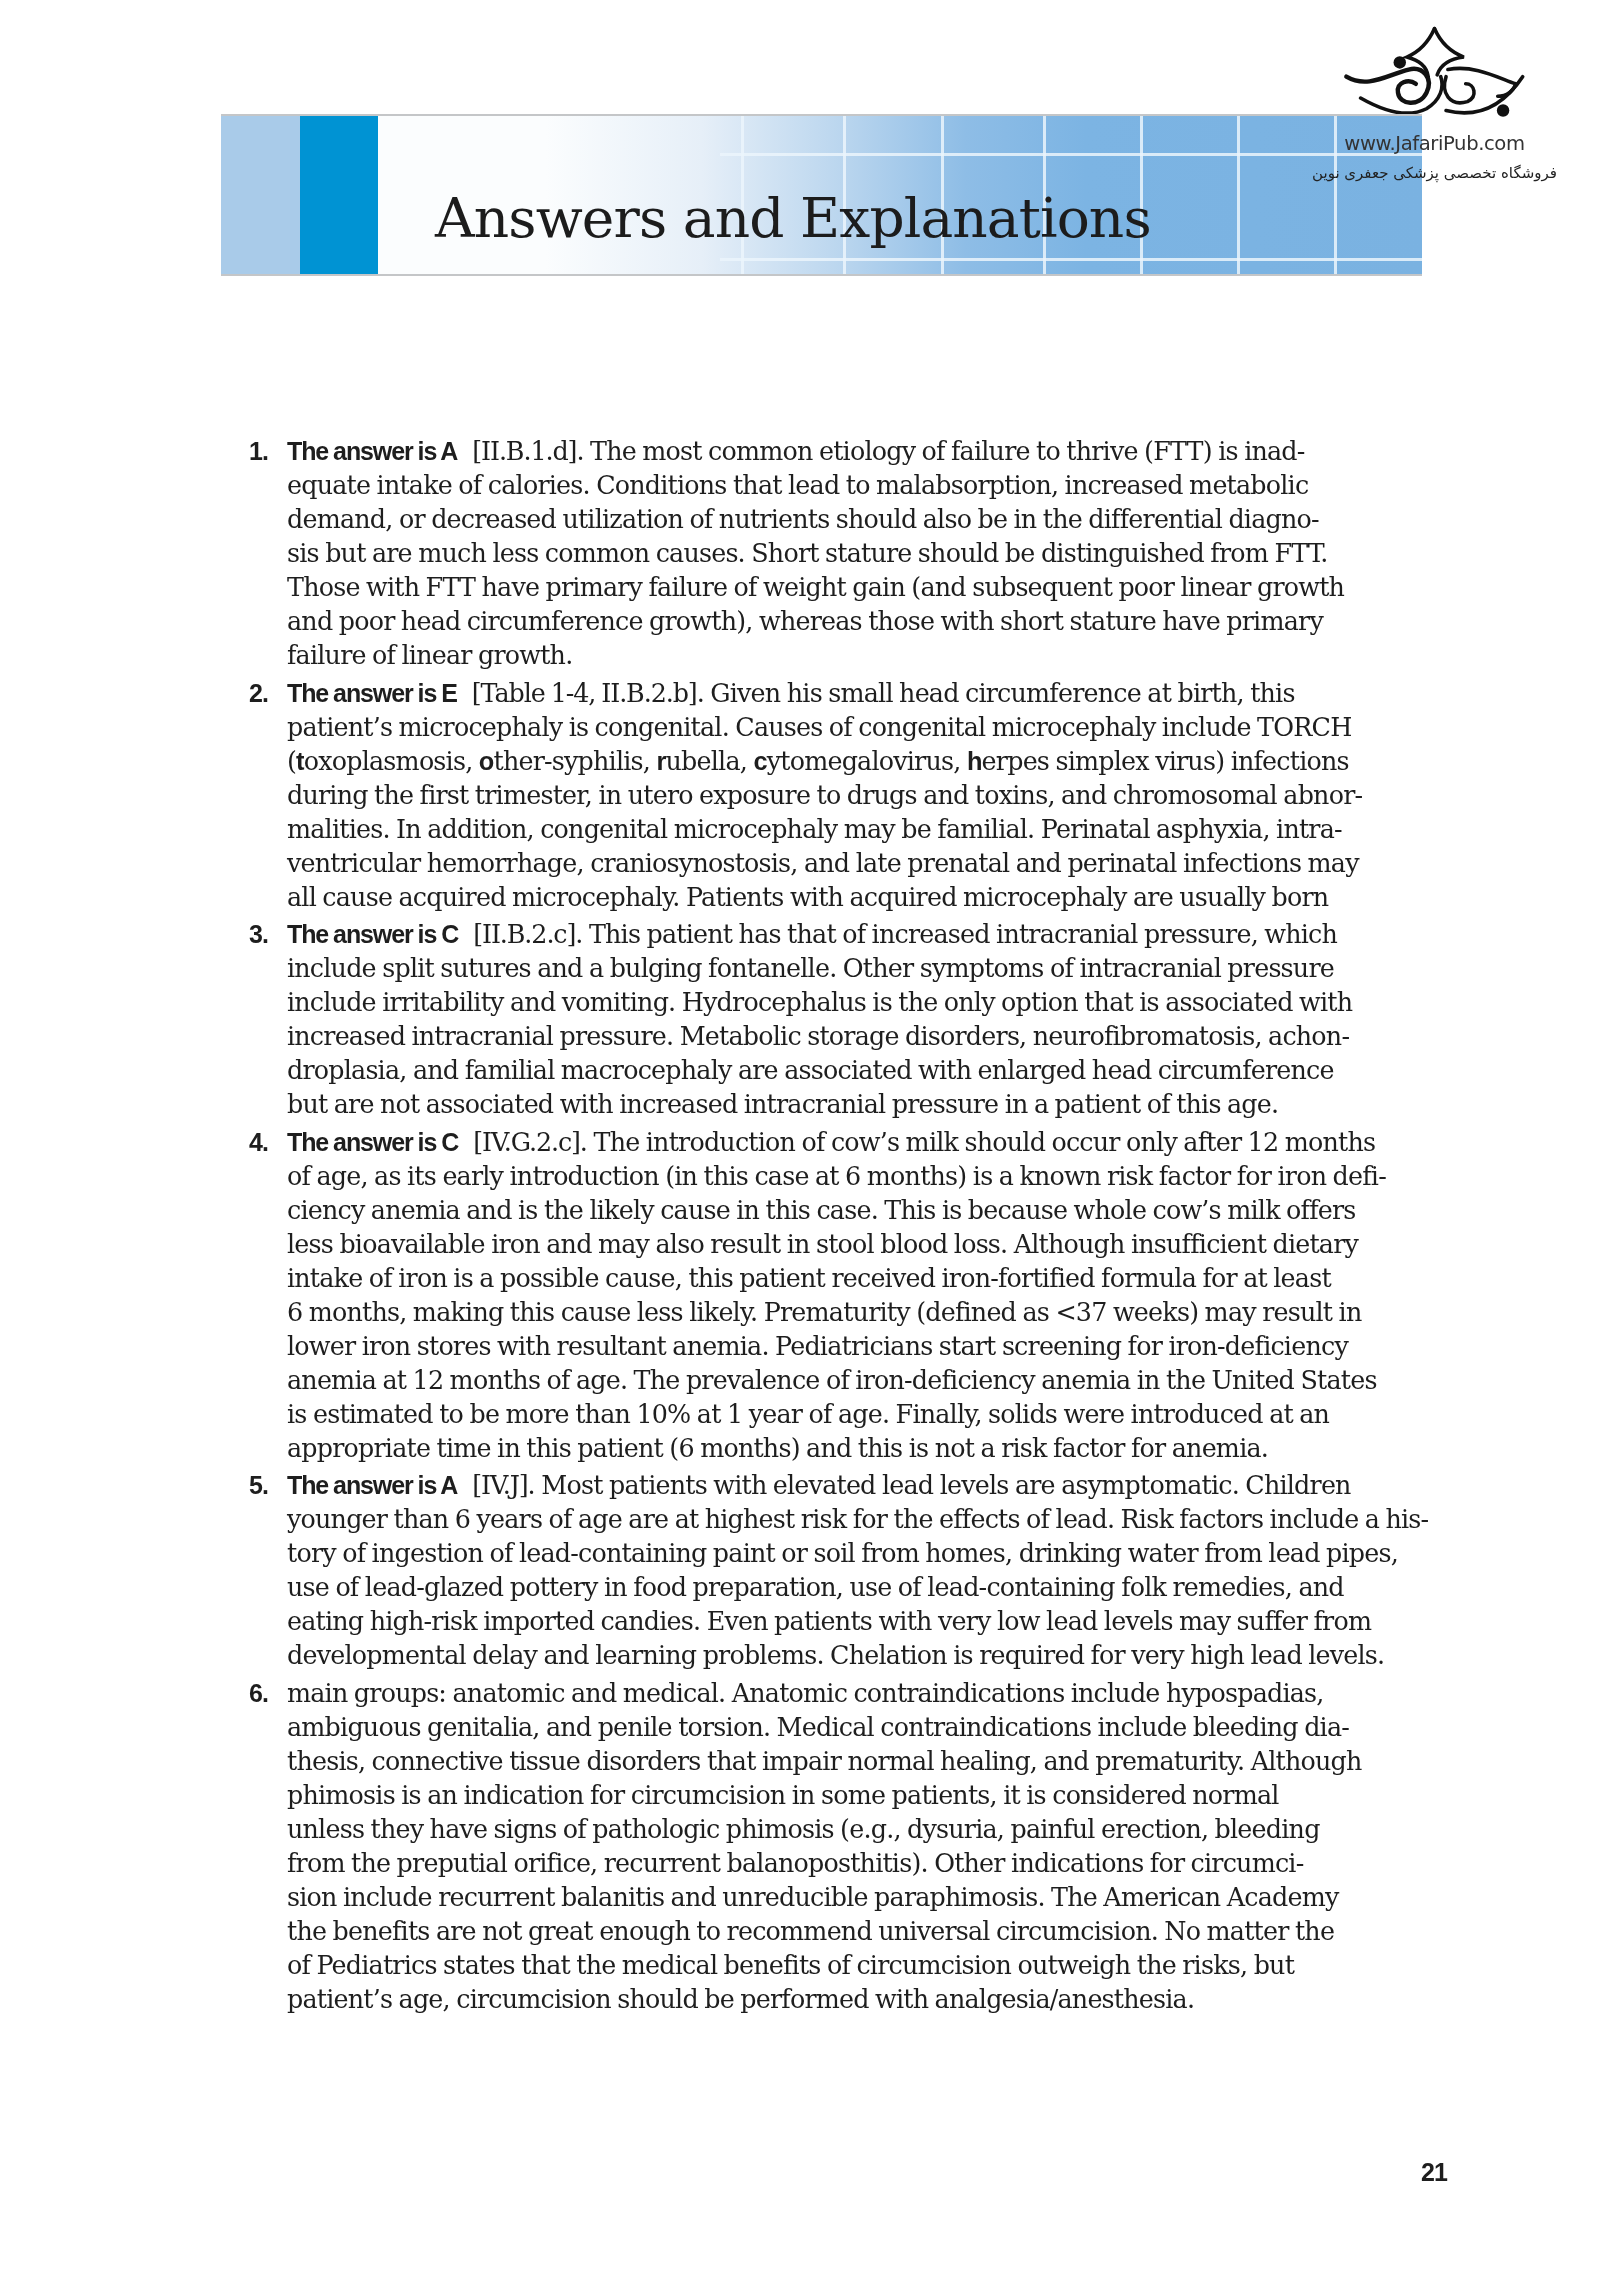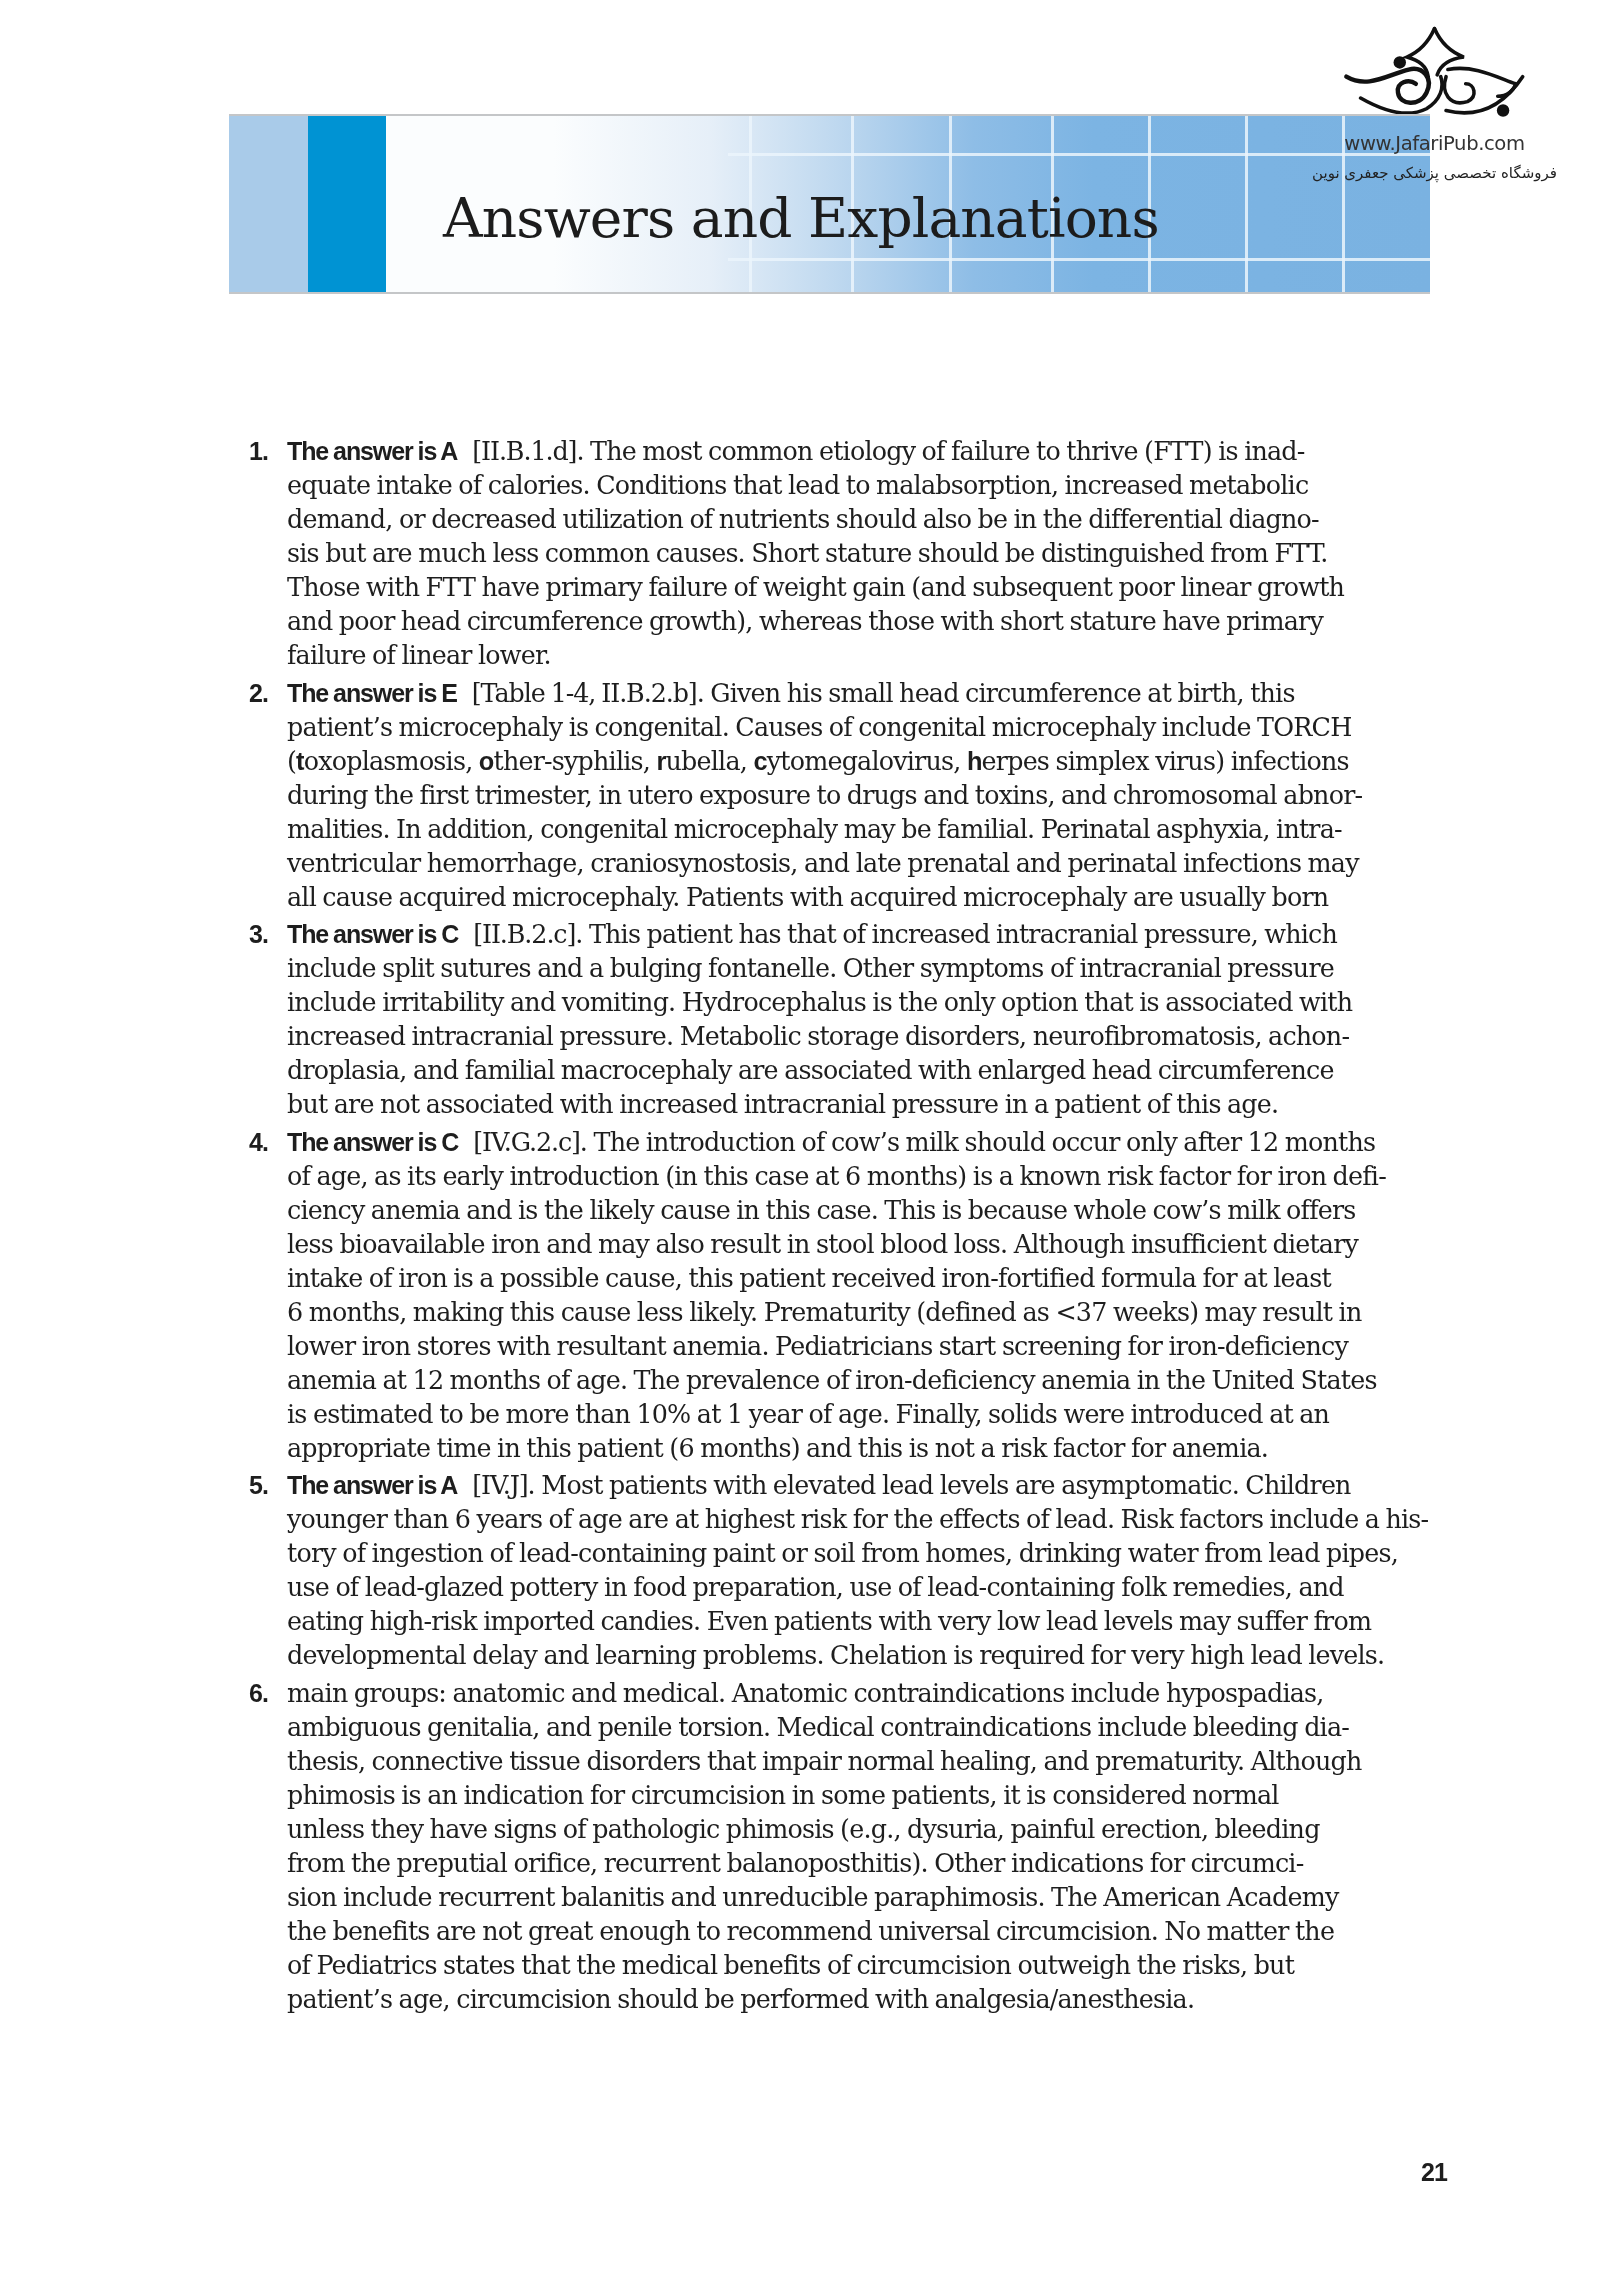--- a/index.html
+++ b/index.html
@@ -9,21 +9,21 @@
     
     .watermark { position: absolute; left: 1301px; top: 18px; width: 267px; height: 169px; }
     .watermark .logo { position: absolute; left: 40px; top: 7.1px; width: 187px; height: 98px; }
     .watermark .url { position: absolute; left: 0; top: 114px; width: 267px; text-align: center;
                       font-family: "DejaVu Sans", "Liberation Sans", sans-serif; font-size: 19.6px;
                       color: #333; letter-spacing: -0.4px; z-index: 3; }
     .watermark .fa { position: absolute; left: 0; top: 146px; width: 267px; text-align: center;
                      direction: rtl; font-family: "DejaVu Sans", sans-serif; font-size: 15px; color: #222; z-index: 3; }
 
     
-    .banner { position: absolute; left: 229px; top: 114px; width: 1201px; height: 180px;
+    .banner { position: absolute; left: 221px; top: 114px; width: 1201px; height: 162px;
               border-top: 2.7px solid #c4c6c8; border-bottom: 2.7px solid #c4c6c8; box-sizing: border-box;
               background: linear-gradient(90deg, #fbfdfe 0%, #fbfdfe 27%, #e6eff8 40%, #b9d5ee 52%, #8ebde6 62%, #7cb4e3 72%, #7ab2e1 100%);
               overflow: hidden; }
     .banner .stripe-light { position: absolute; left: 0; top: 0; width: 79px; height: 100%; background: #a9cbe9; }
     .banner .stripe-dark  { position: absolute; left: 79px; top: 0; width: 78px; height: 100%; background: #0093d3; }
     .banner .vline { position: absolute; top: 0; width: 2.7px; height: 100%; background: rgba(235,244,252,0.85); }
     .banner .hline { position: absolute; left: 499px; right: 0; height: 2.7px; background: rgba(235,244,252,0.85); }
     .banner .title { position: absolute; left: 214px; top: 70px; font-family: "DejaVu Serif", "Liberation Serif", serif;
                      font-size: 55px; letter-spacing: -0.9px; color: #1c1c1c; white-space: nowrap; }
 
@@ -83,21 +83,21 @@
 <div class="answers" id="answers">
     <div class="answer" style="margin-bottom: 3.6px;">
       <span class="num">1.</span>
       <div class="lines">
         <span class="line"><span class="lead">The answer is A</span><span class="ref">[II.B.1.d]</span><span>. The most common etiology of failure to thrive (FTT) is inad-</span></span>
         <span class="line"><span>equate intake of calories. Conditions that lead to malabsorption, increased metabolic</span></span>
         <span class="line"><span>demand, or decreased utilization of nutrients should also be in the differential diagno-</span></span>
         <span class="line"><span>sis but are much less common causes. Short stature should be distinguished from FTT.</span></span>
         <span class="line"><span>Those with FTT have primary failure of weight gain (and subsequent poor linear growth</span></span>
         <span class="line"><span>and poor head circumference growth), whereas those with short stature have primary</span></span>
-        <span class="line"><span>failure of linear lower.</span></span>
+        <span class="line"><span>failure of linear growth.</span></span>
       </div>
     </div>
     <div class="answer" style="margin-bottom: 3.6px;">
       <span class="num">2.</span>
       <div class="lines">
         <span class="line"><span class="lead">The answer is E</span><span class="ref">[Table 1-4, II.B.2.b]</span><span>. Given his small head circumference at birth, this</span></span>
         <span class="line"><span>patient’s microcephaly is congenital. Causes of congenital microcephaly include TORCH</span></span>
         <span class="line"><span>(</span><span class="em-sans">t</span><span>oxoplasmosis, </span><span class="em-sans">o</span><span>ther-syphilis, </span><span class="em-sans">r</span><span>ubella, </span><span class="em-sans">c</span><span>ytomegalovirus, </span><span class="em-sans">h</span><span>erpes simplex virus) infections</span></span>
         <span class="line"><span>during the first trimester, in utero exposure to drugs and toxins, and chromosomal abnor-</span></span>
         <span class="line"><span>malities. In addition, congenital microcephaly may be familial. Perinatal asphyxia, intra-</span></span>

